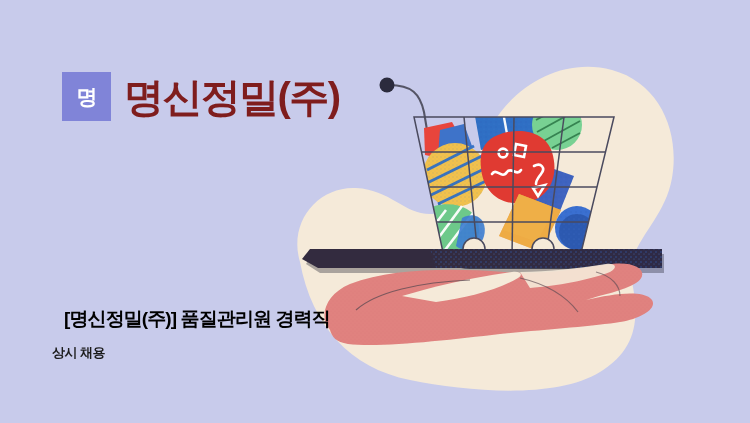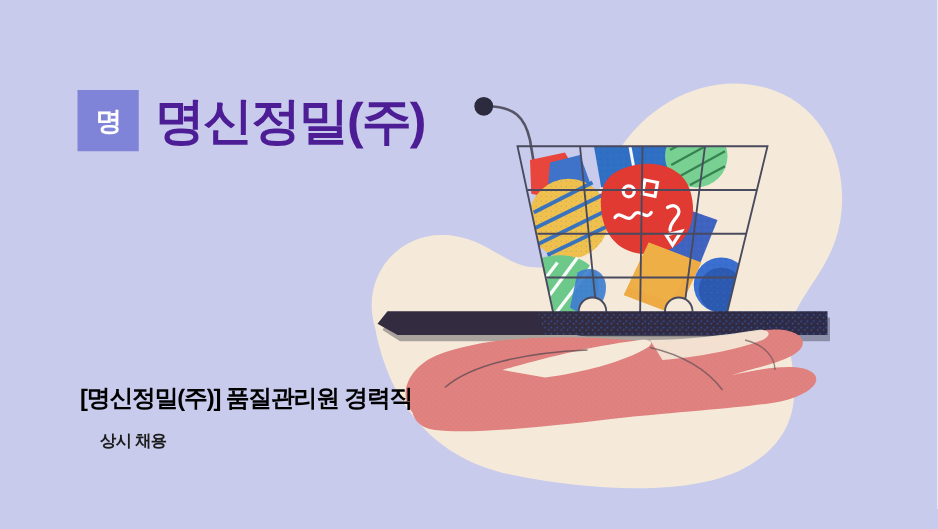--- a/index.html
+++ b/index.html
@@ -27,37 +27,37 @@
     background:#8084d8;
     display:flex; align-items:center; justify-content:center;
     color:#ffffff;
     font-size:21px; font-weight:700;
     letter-spacing:-1px;
     flex:0 0 auto;
   }
   .company-name {
     font-size:40px;
     font-weight:700;
-    color:#4c1d95;
+    color:#7f1d1d;
     letter-spacing:-1.6px;
     line-height:1;
     white-space:nowrap;
   }
 
   
   .job-title {
     position:absolute; left:64px; top:306px;
     font-size:19px; font-weight:700;
     color:#000000;
     letter-spacing:-0.9px;
     white-space:nowrap;
     z-index:6;
   }
   .job-status {
-    position:absolute; left:80px; top:344px;
+    position:absolute; left:52px; top:344px;
     font-size:13px; font-weight:700;
     color:#1c1c1c;
     letter-spacing:-0.5px;
     white-space:nowrap;
     z-index:6;
   }
 
   
   .illustration {
     position:absolute; left:0; top:0;

